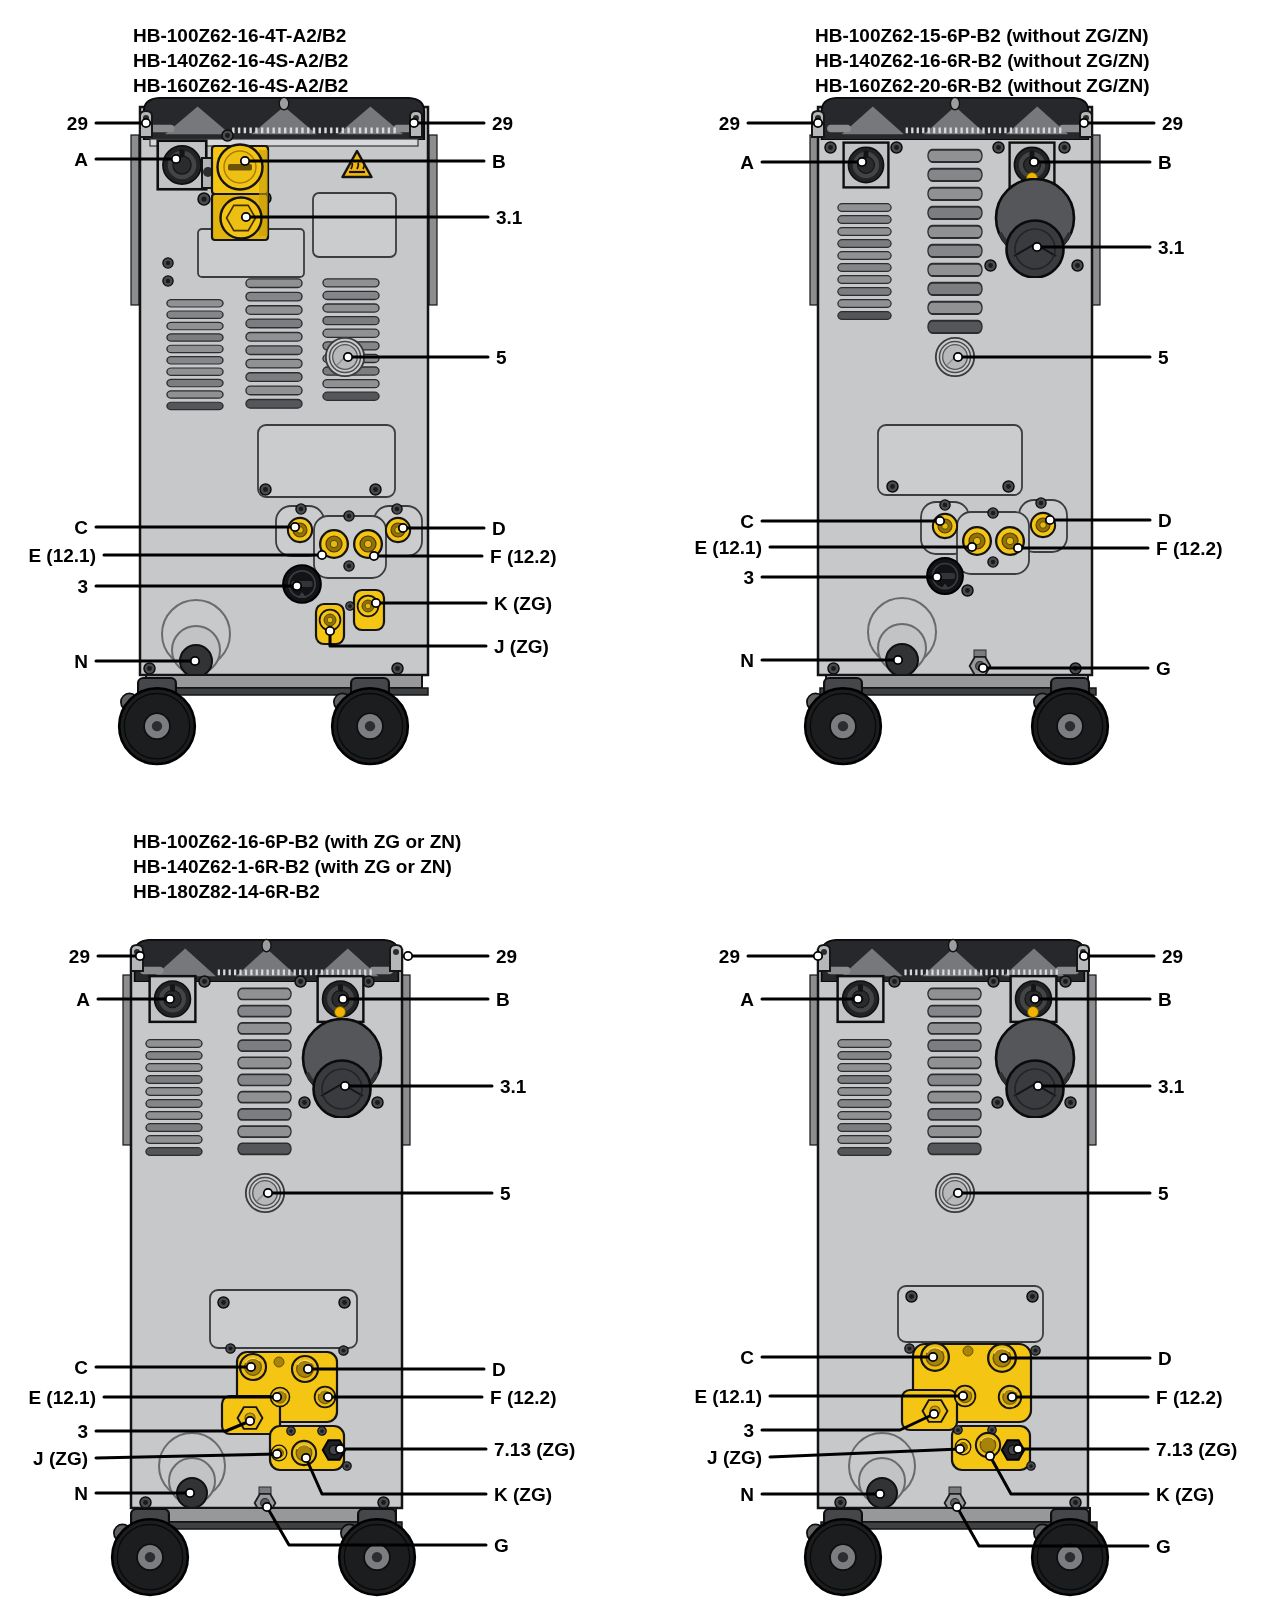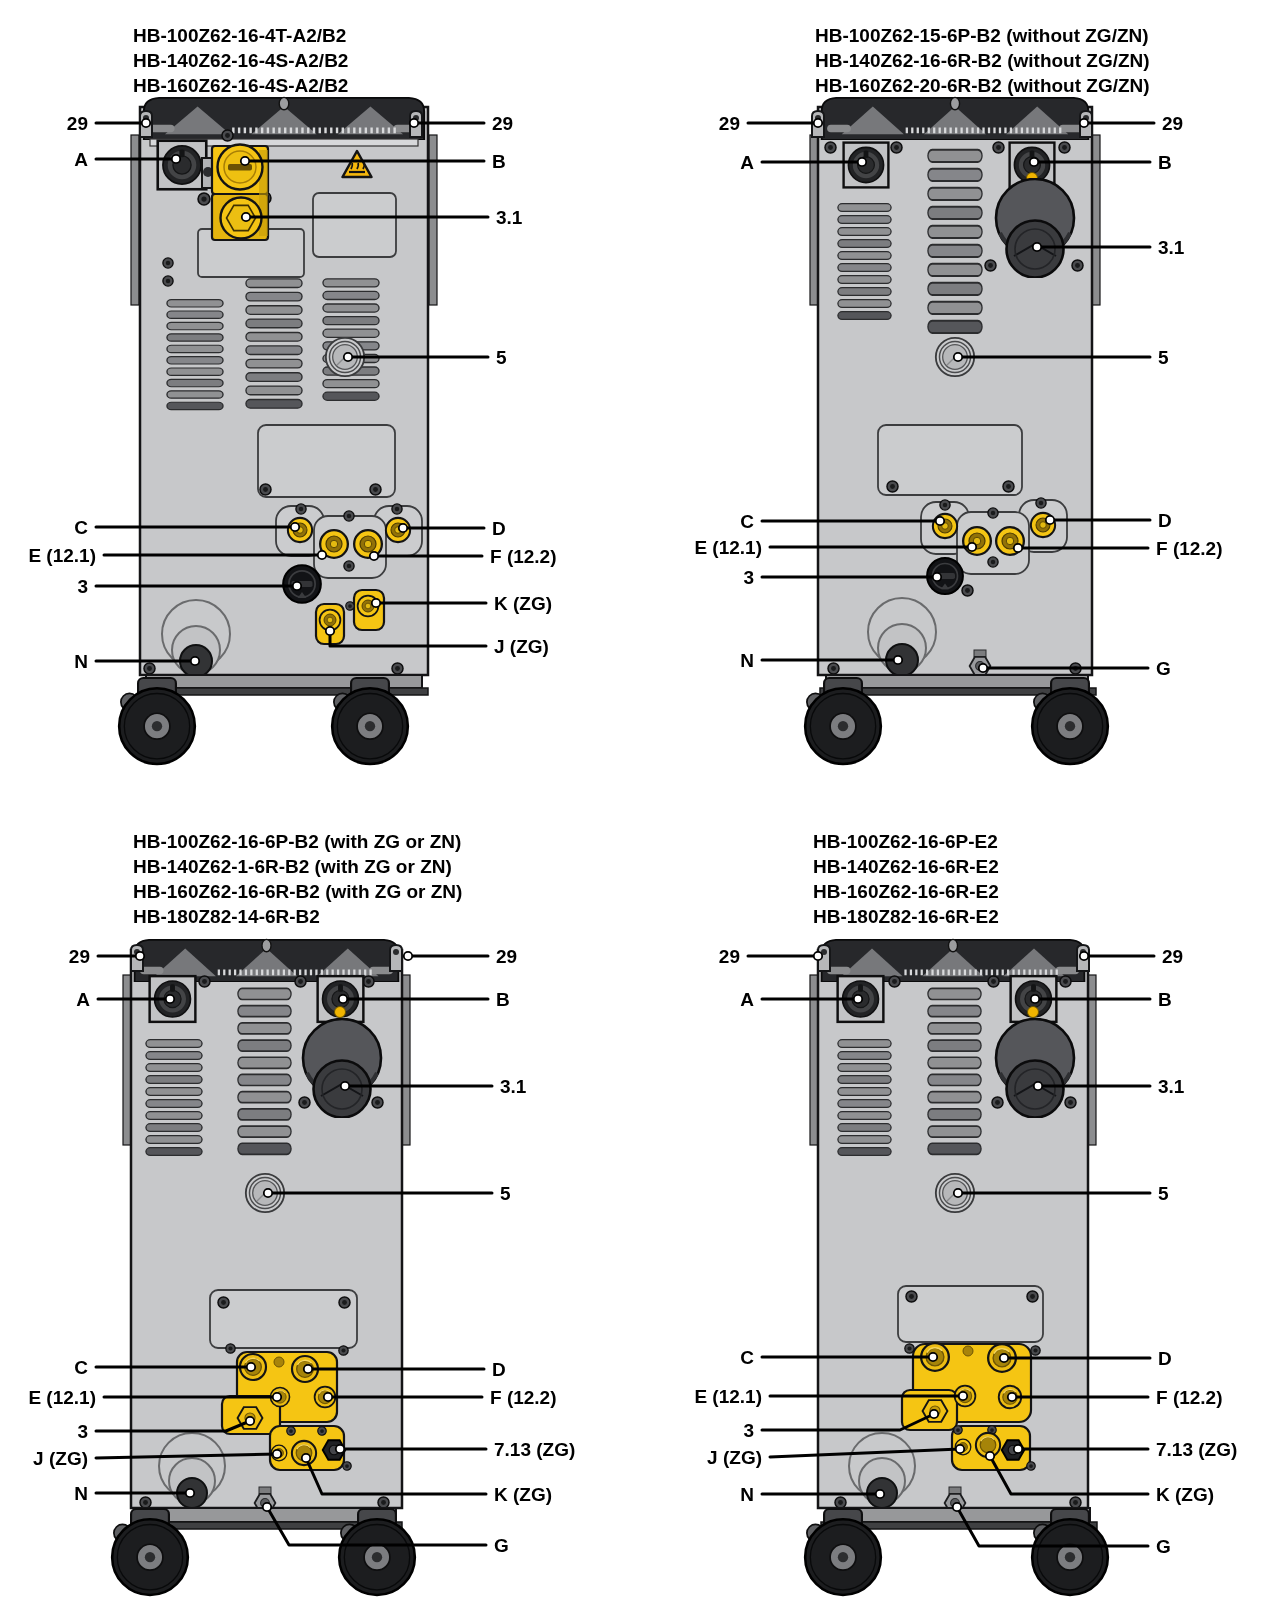--- a/index.html
+++ b/index.html
@@ -396,21 +396,20 @@
             <text class="co-label" x="516" y="675">G</text>
           </g>
     </g>
   </svg>
 </div>
 
 <div class="panel" style="left:0;top:790px;width:640px;height:810px">
   <div class="title" style="left:133px;top:18px">
     <div>HB-100Z62-16-6P-B2 (with ZG or ZN)</div>
     <div>HB-140Z62-1-6R-B2 (with ZG or ZN)</div>
-    <div>HB-160Z62-16-6R-B2 (with ZG or ZN)</div>
     <div>HB-180Z82-14-6R-B2</div>
   </div>
   <svg width="640" height="810" viewBox="0 0 640 810">
     <g>
       <rect class="sliver" x="123" y="185" width="8" height="170"></rect>
       <rect class="sliver" x="402" y="185" width="8" height="170"></rect>
       <rect class="body-fill" x="131" y="160" width="271" height="558"></rect>
       <rect class="panel-rect" x="210" y="500" width="147" height="58" rx="8"></rect>
       <use href="#screw" x="217" y="506" width="13" height="13"></use>
       <use href="#screw" x="338" y="506" width="13" height="13"></use>
@@ -543,26 +542,20 @@
       <g>
             <polyline class="co-line" points="267,717 289,755 486,755"></polyline>
             <circle class="co-dot" cx="267" cy="717" r="4.2"></circle>
             <text class="co-label" x="494" y="762">G</text>
           </g>
     </g>
   </svg>
 </div>
 
 <div class="panel" style="left:640px;top:790px;width:640px;height:810px">
-  <div class="title" style="left:173px;top:18px">
-    <div>HB-100Z62-16-6P-E2</div>
-    <div>HB-140Z62-16-6R-E2</div>
-    <div>HB-160Z62-16-6R-E2</div>
-    <div>HB-180Z82-16-6R-E2</div>
-  </div>
   <svg width="640" height="810" viewBox="0 0 640 810">
     <g>
       <rect class="sliver" x="170" y="185" width="8" height="170"></rect>
       <rect class="sliver" x="448" y="185" width="8" height="170"></rect>
       <rect class="body-fill" x="178" y="160" width="270" height="558"></rect>
       <rect class="panel-rect" x="258" y="496" width="145" height="56" rx="8"></rect>
       <use href="#screw" x="265" y="500" width="13" height="13"></use>
       <use href="#screw" x="386" y="500" width="13" height="13"></use>
       <use href="#vent" x="197" y="248" width="55" height="120"></use>
       <use href="#vent" x="287" y="196" width="55" height="172"></use>

